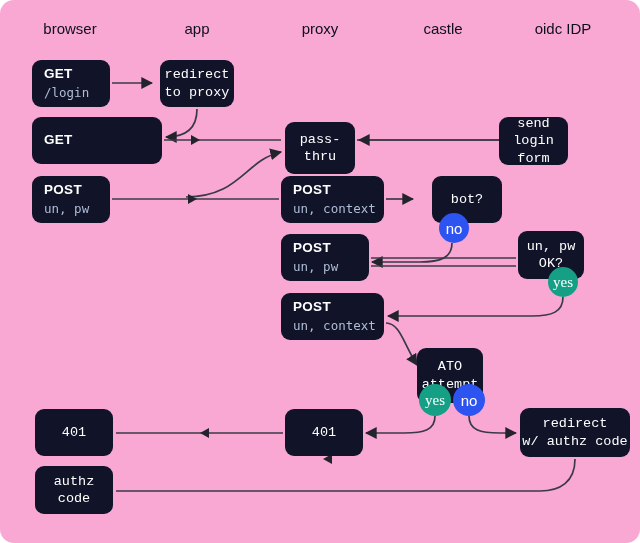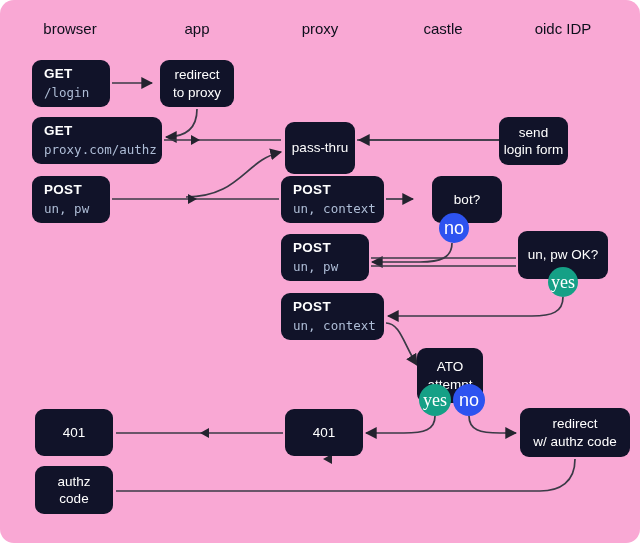--- a/index.html
+++ b/index.html
@@ -49,35 +49,35 @@
     letter-spacing: 0.3px;
     line-height: 1.5;
   }
   .node .mono {
     font-family: "DejaVu Sans Mono", monospace;
     font-size: 12.5px;
     color: #aebdd6;
     line-height: 1.5;
   }
   .node .plain {
-    font-family: Liberation Sans, sans-serif;
+    font-family: Liberation Mono, monospace;
     font-size: 13.5px;
     color: #ffffff;
     line-height: 1.28;
     text-align: center;
   }
   .badge {
     position: absolute;
     border-radius: 50%;
     display: flex;
     align-items: center;
     justify-content: center;
     color: #ffffff;
     font-family: "Liberation Sans", sans-serif;
-    font-size: 18px;
+    font-size: 15px;
     z-index: 4;
   }
   .badge.yes { background: #15a086; font-family: Liberation Serif, serif; }
   .badge.no  { background: #2d53f0; }
   svg.edges {
     position: absolute;
     left: 0;
     top: 0;
     width: 640px;
     height: 543px;
@@ -133,21 +133,20 @@
   <div id="nodes">
       <div class="node left-align" style="left: 32px; top: 60px; width: 78px; height: 47px;">
         <div class="verb">GET</div>
         <div class="mono">/login</div>
       </div>
       <div class="node" style="left: 160px; top: 60px; width: 74px; height: 47px;">
         <div class="plain">redirect<br>to proxy</div>
       </div>
       <div class="node left-align" style="left: 32px; top: 117px; width: 130px; height: 47px;">
         <div class="verb">GET</div>
-        <div class="mono">proxy.com/authz</div>
       </div>
       <div class="node" style="left: 285px; top: 122px; width: 70px; height: 52px;">
         <div class="plain">pass-thru</div>
       </div>
       <div class="node" style="left: 499px; top: 117px; width: 69px; height: 48px;">
         <div class="plain">send<br>login form</div>
       </div>
       <div class="node left-align" style="left: 32px; top: 176px; width: 78px; height: 47px;">
         <div class="verb">POST</div>
         <div class="mono">un, pw</div>
@@ -156,21 +155,21 @@
         <div class="verb">POST</div>
         <div class="mono">un, context</div>
       </div>
       <div class="node" style="left: 432px; top: 176px; width: 70px; height: 47px;">
         <div class="plain">bot?</div>
       </div>
       <div class="node left-align" style="left: 281px; top: 234px; width: 88px; height: 47px;">
         <div class="verb">POST</div>
         <div class="mono">un, pw</div>
       </div>
-      <div class="node" style="left: 518px; top: 231px; width: 90px; height: 48px;">
+      <div class="node" style="left: 518px; top: 231px; width: 66px; height: 48px;">
         <div class="plain">un, pw OK?</div>
       </div>
       <div class="node left-align" style="left: 281px; top: 293px; width: 103px; height: 47px;">
         <div class="verb">POST</div>
         <div class="mono">un, context</div>
       </div>
       <div class="node" style="left: 417px; top: 348px; width: 66px; height: 55px;">
         <div class="plain">ATO<br>attempt</div>
       </div>
       <div class="node" style="left: 35px; top: 409px; width: 78px; height: 47px;">

